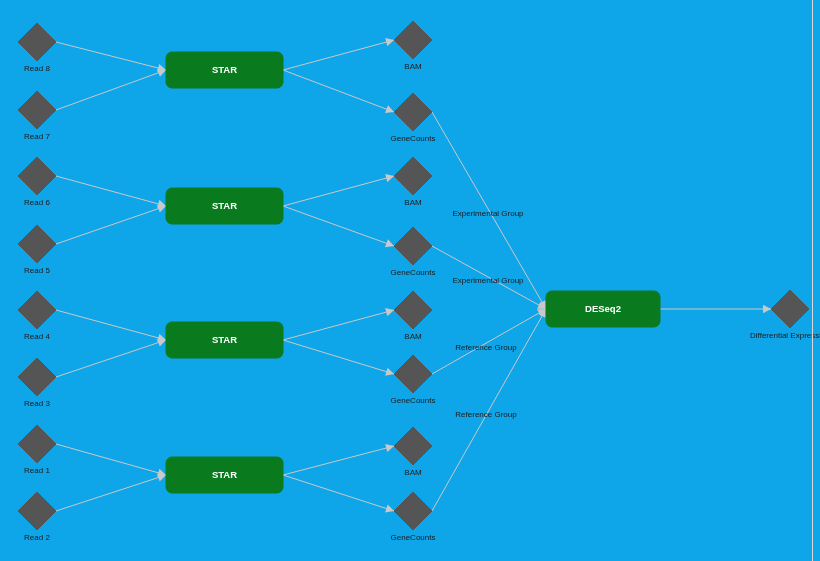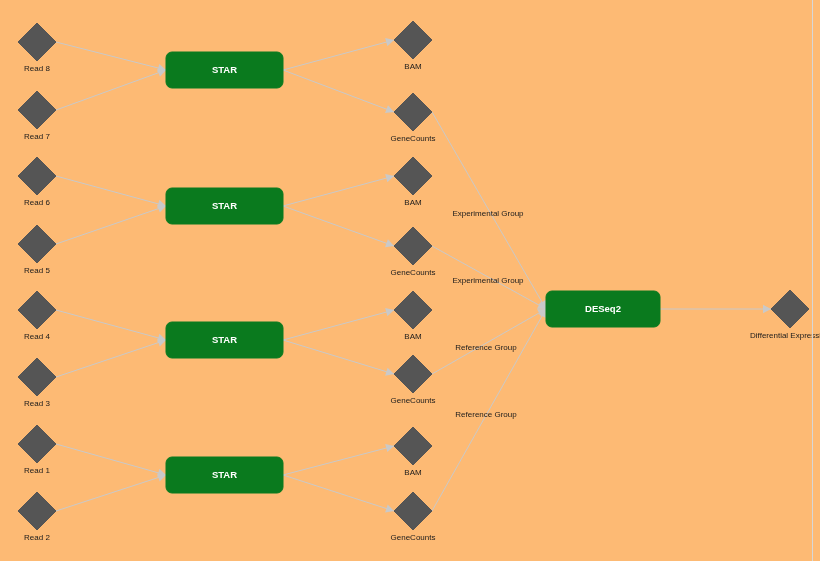--- a/index.html
+++ b/index.html
@@ -13,21 +13,21 @@
     font-family: "Liberation Sans", sans-serif;
     overflow: hidden;
     position: relative;
   }
   #canvas {
     position: absolute;
     left: 0;
     top: 0;
     width: 820px;
     height: 561px;
-    background: #fdba74;
+    background: #0ea5e9;
   }
   .right-border {
     position: absolute;
     top: 0;
     left: 812px;
     width: 1px;
     height: 561px;
     background: #d7d7d7;
   }
   svg { display: block; }

